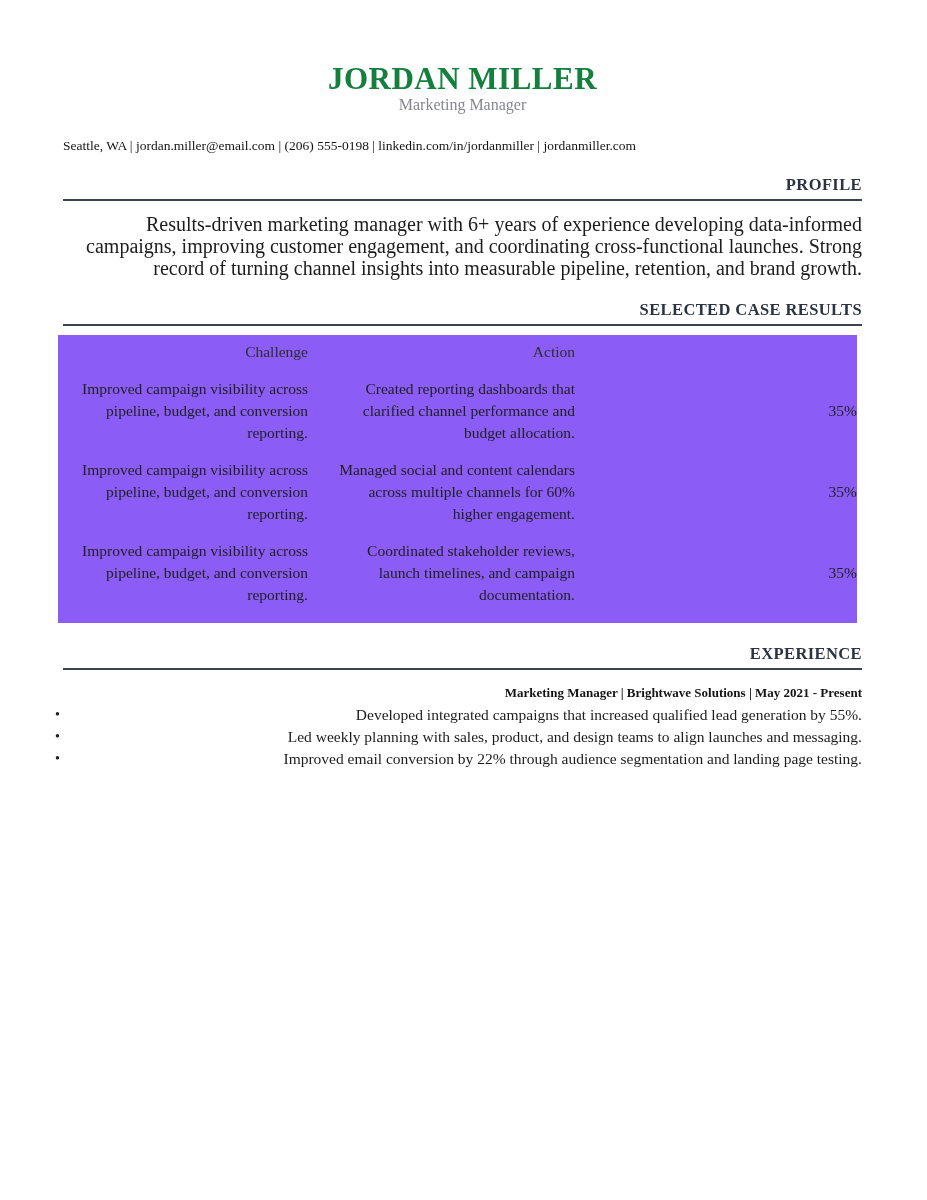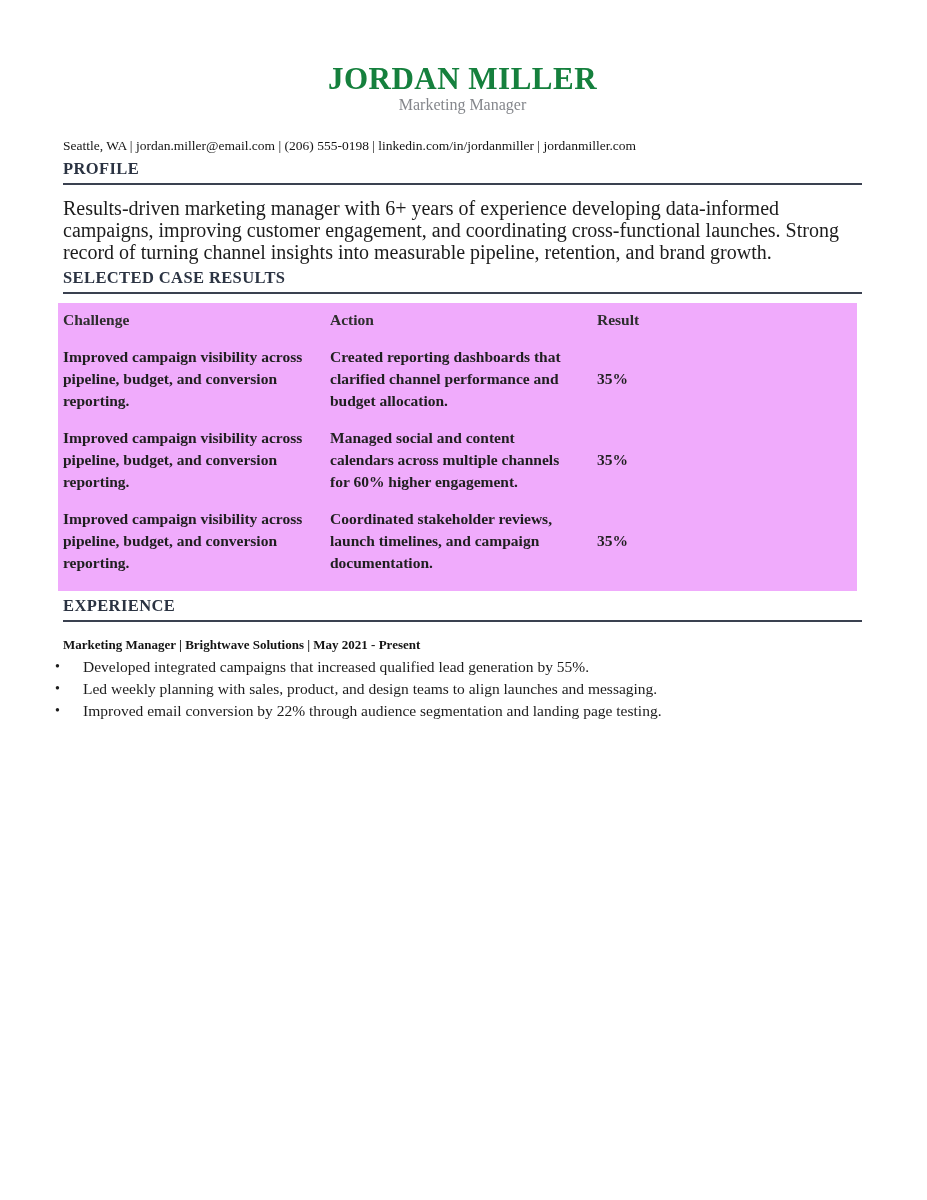--- a/index.html
+++ b/index.html
@@ -34,21 +34,21 @@
     line-height: 18px;
   }
   .contact {
     font-size: 13.5px;
     color: #141414;
     margin-top: 24px;
     line-height: 16px;
   }
 
   
-  .section { margin-top: 5px; }
+  .section { margin-top: 21px; text-align: right; }
   .section-heading {
     font-size: 16.5px;
     font-weight: bold;
     color: #2b3342;
     letter-spacing: 0.4px;
     line-height: 20px;
   }
   .section-rule {
     border: none;
     border-bottom: 2px solid #3a4150;
@@ -57,29 +57,28 @@
 
   .profile-text {
     font-size: 20px;
     line-height: 22px;
     margin-top: 12px;
     color: #1c1c1c;
   }
 
   
   .case-table {
-    background: #f0abfc;
+    background: #8b5cf6;
     width: 799px;
     margin-left: -5px;
     margin-top: 9px;
     padding: 6px 0 17px 5px;
     box-sizing: border-box;
     font-size: 15.5px;
     line-height: 22px;
-    font-weight: bold;
   }
   .case-row {
     display: grid;
     grid-template-columns: 267px 267px 1fr;
     align-items: start;
   }
   .case-row.header-row { color: #2e2e2e; }
   .case-row.data-row { margin-top: 15px; }
   .case-cell { padding-right: 22px; }
   .case-cell.result {
@@ -134,21 +133,20 @@
     </div>
 
     <div class="section">
       <div class="section-heading">SELECTED CASE RESULTS</div>
       <hr class="section-rule">
 
       <div class="case-table">
         <div class="case-row header-row">
           <div class="case-cell">Challenge</div>
           <div class="case-cell">Action</div>
-          <div class="case-cell">Result</div>
         </div>
 
         <div class="case-row data-row">
           <div class="case-cell">Improved campaign visibility across pipeline, budget, and conversion reporting.</div>
           <div class="case-cell">Created reporting dashboards that clarified channel performance and budget allocation.</div>
           <div class="case-cell result">35%</div>
         </div>
 
         <div class="case-row data-row">
           <div class="case-cell">Improved campaign visibility across pipeline, budget, and conversion reporting.</div>

